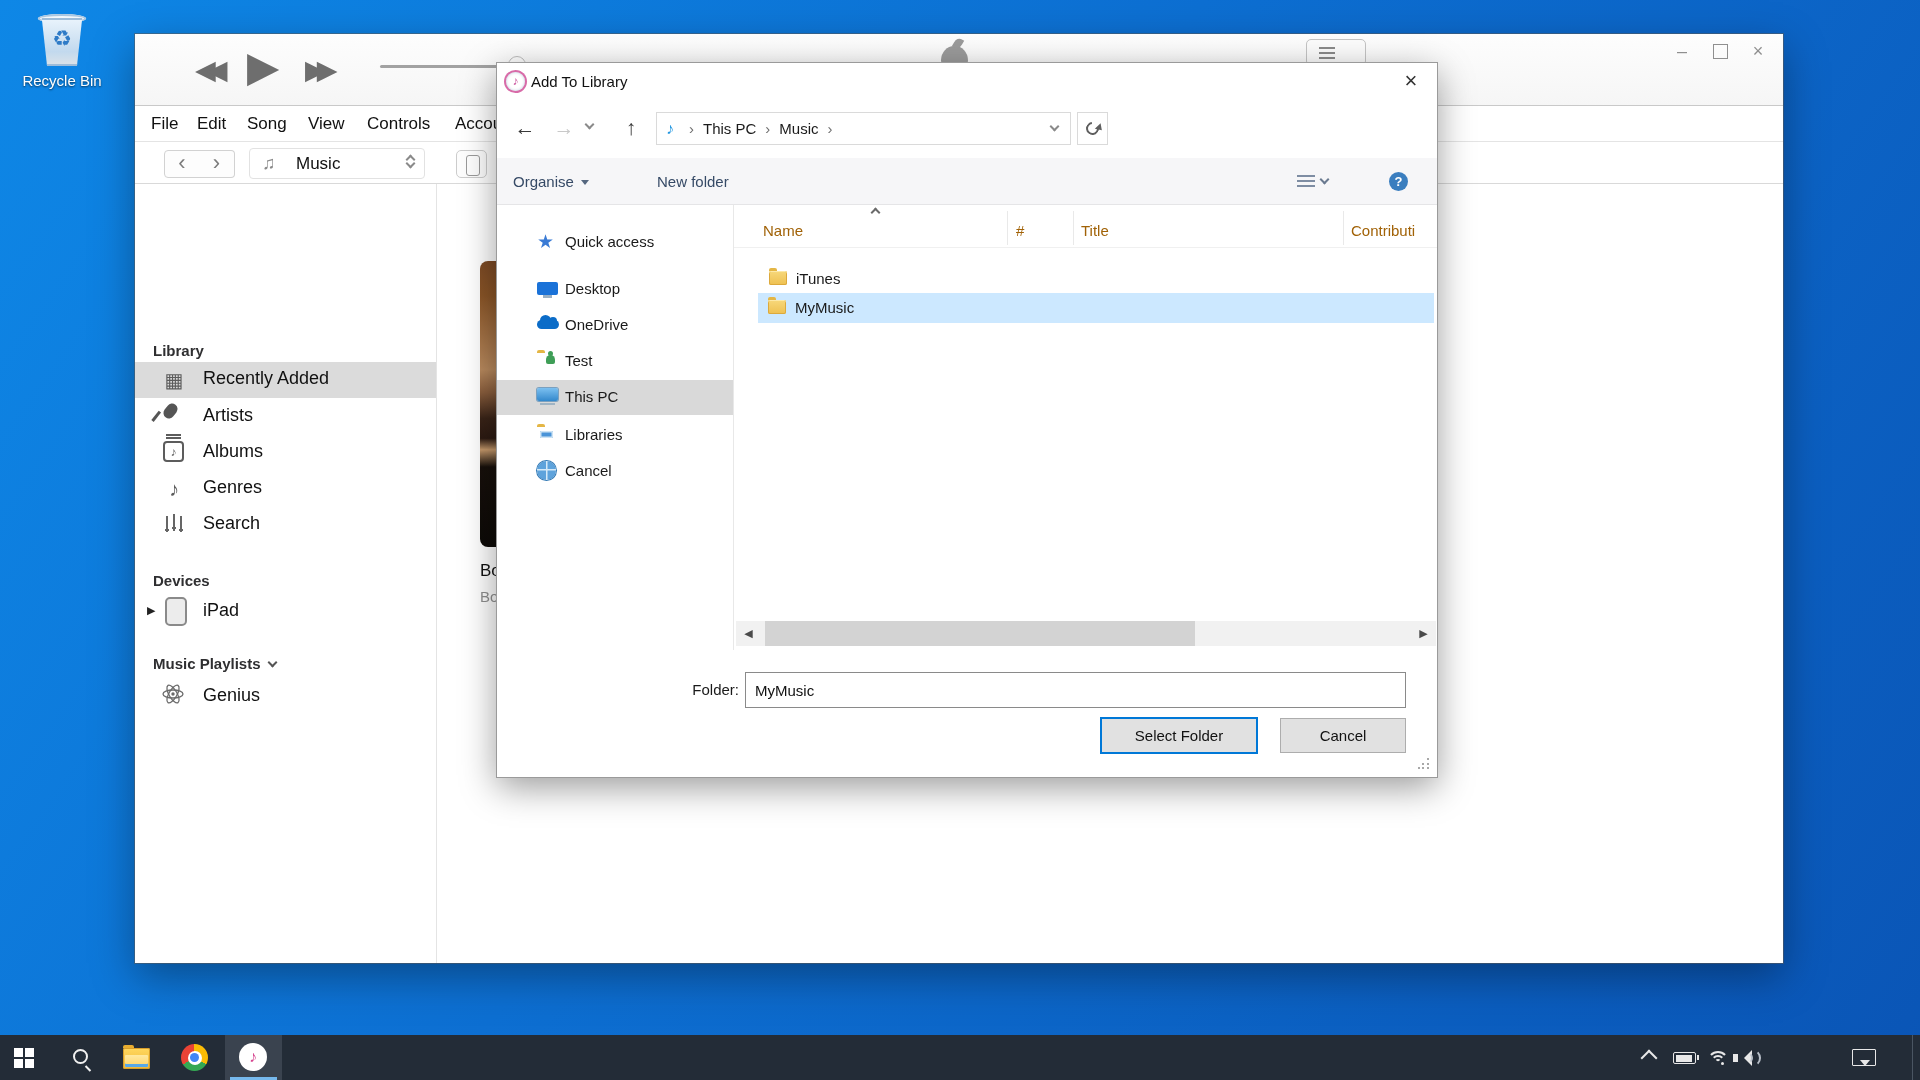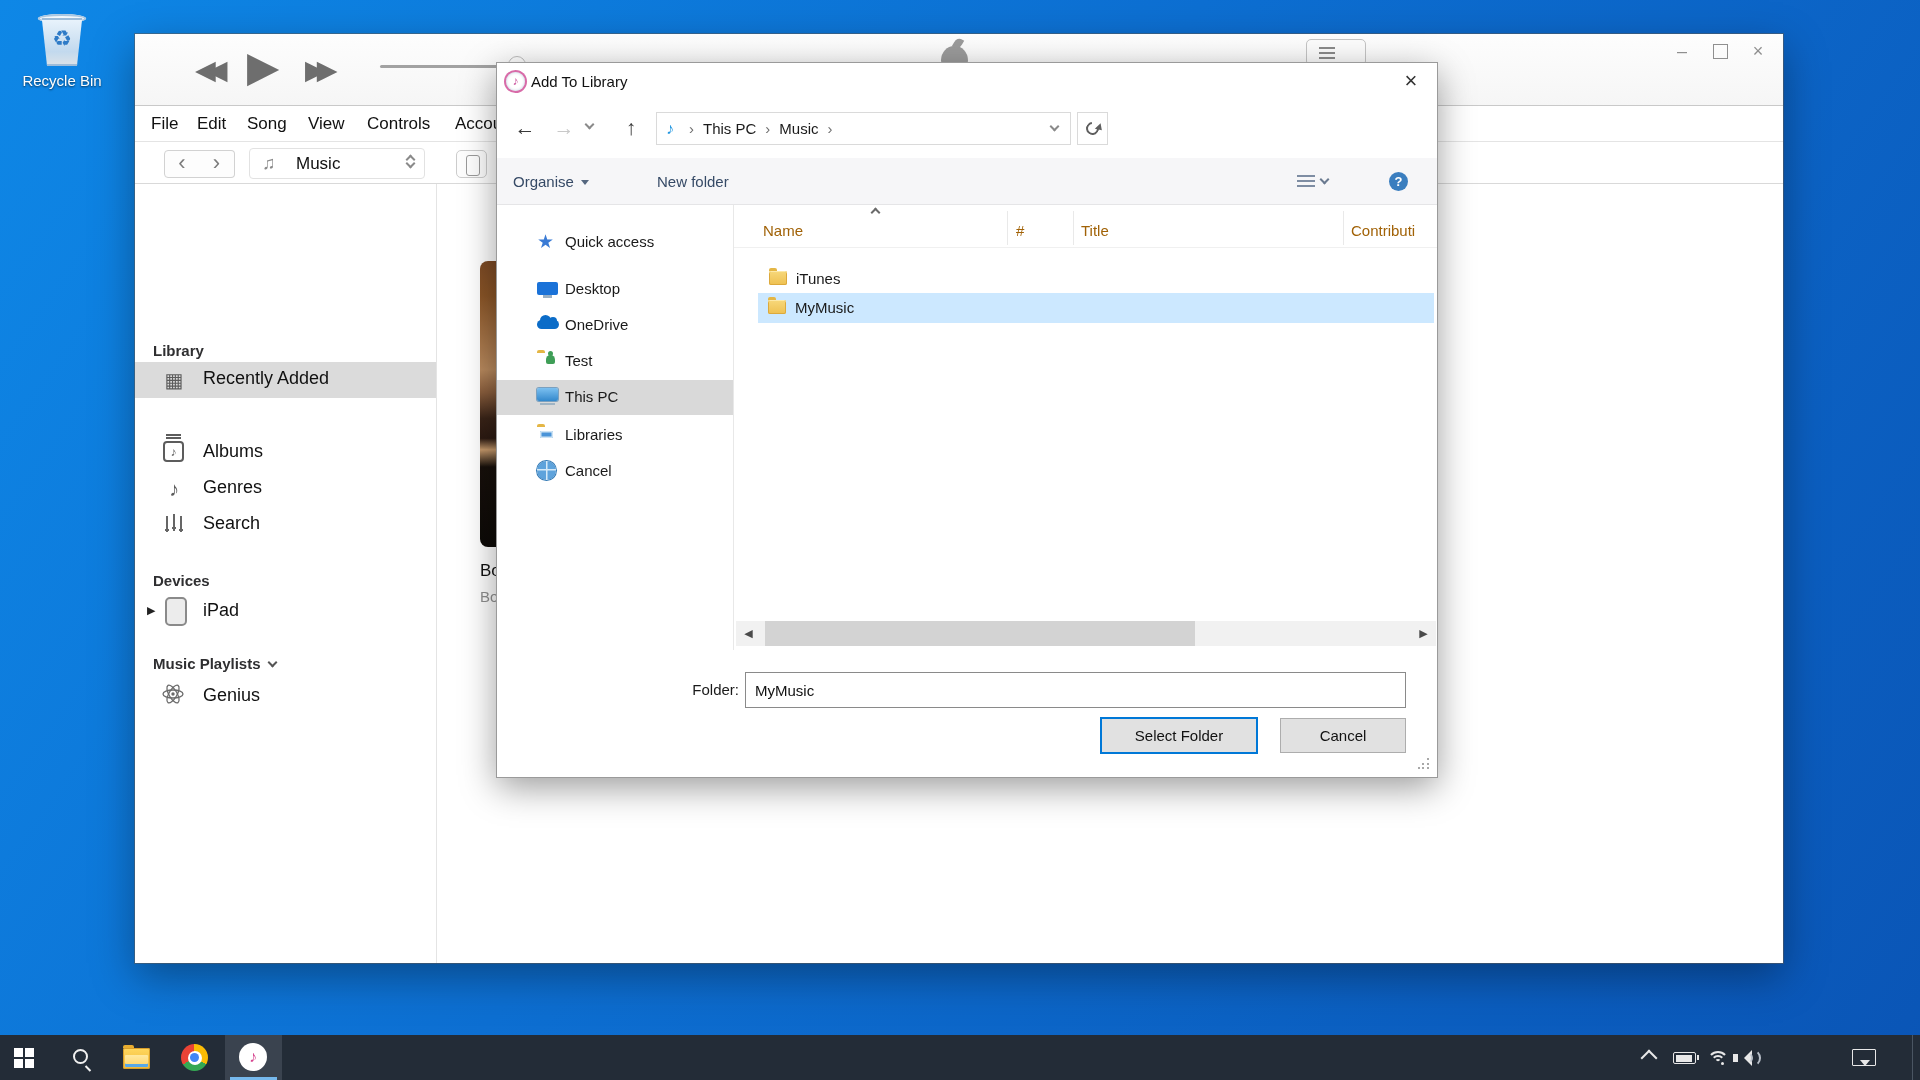--- a/index.html
+++ b/index.html
@@ -358,20 +358,24 @@
       </div>
       <div class="abs device-btn"></div>
     </div>
 
     <div class="abs itunes-sidebar">
       <div class="sb-header" style="top:158px">Library</div>
       <div class="sb-row selected" style="top:178px">
         <span class="sb-icon">▦</span>
         <span class="sb-text">Recently Added</span>
       </div>
+      <div class="sb-row" style="top:215px">
+        <span class="icon-mic"></span>
+        <span class="sb-text">Artists</span>
+      </div>
       <div class="sb-row" style="top:251px">
         <span class="icon-albums">♪</span>
         <span class="sb-text">Albums</span>
       </div>
       <div class="sb-row" style="top:287px">
         <span class="sb-icon">♪</span>
         <span class="sb-text">Genres</span>
       </div>
       <div class="sb-row" style="top:323px">
         <span class="icon-genres"></span>

